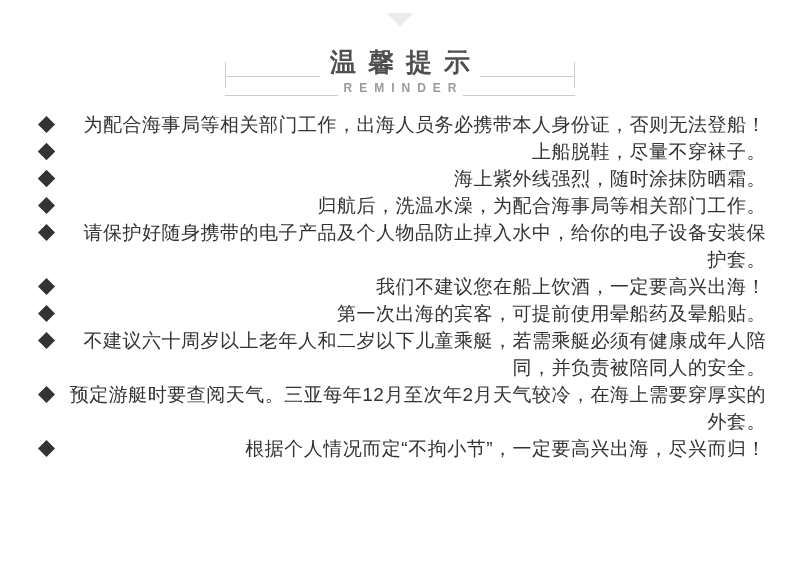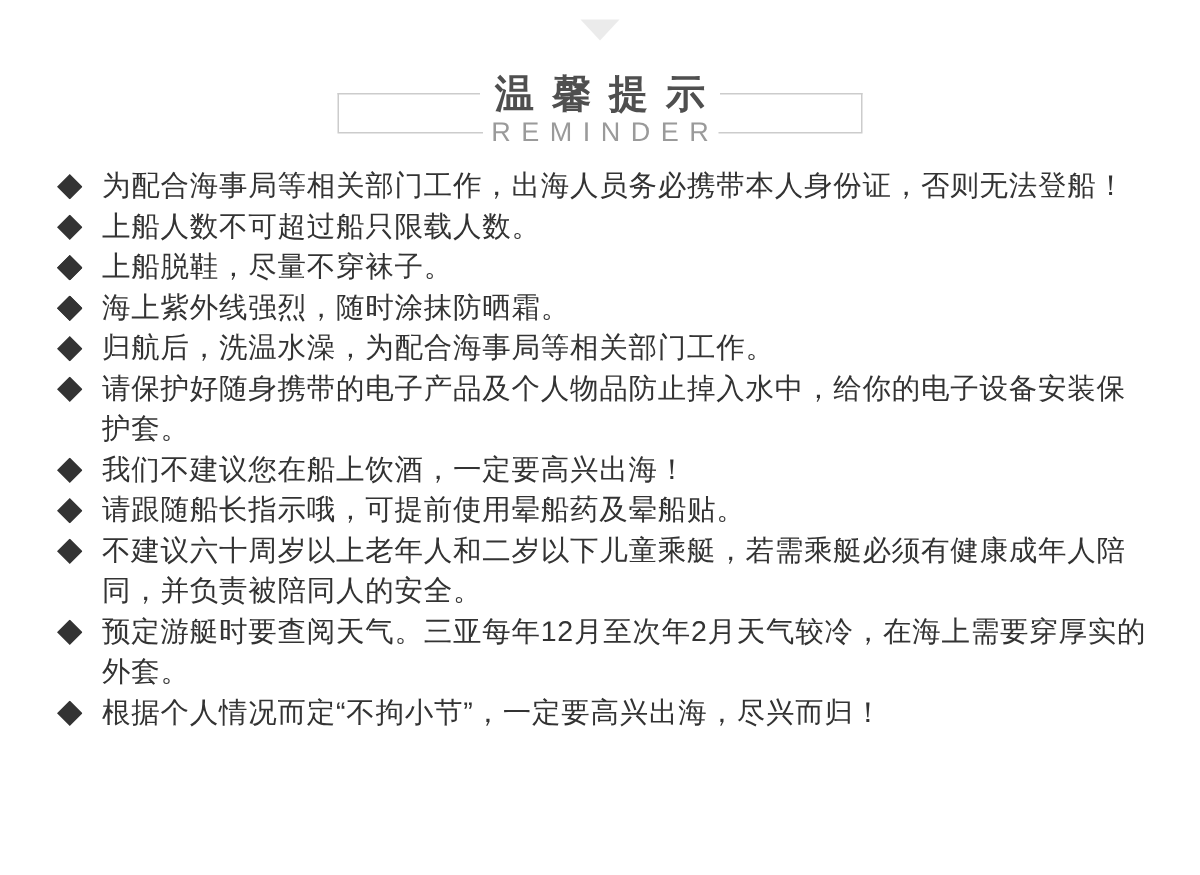--- a/index.html
+++ b/index.html
@@ -31,61 +31,63 @@
   }
 
   
   .header {
     position: relative;
     width: 350px;
     margin: 20px auto 0 auto;
   }
   .hrow {
     display: flex;
-    align-items: center;
+    align-items: flex-end;
     gap: 10px;
   }
   .hline {
     flex: 1 1 auto;
     height: 1px;
     background: var(--line);
   }
   .page-title {
     font-size: 26px;
     font-weight: bold;
     color: var(--title);
     letter-spacing: 12px;
     margin-right: -12px;
     line-height: 30px;
     white-space: nowrap;
   }
   .sub-row { margin-top: 3px; gap: 6px; }
   .page-subtitle {
-    font-size: 18px;
+    font-size: 12px;
     color: var(--subtitle);
     letter-spacing: 7px;
     margin-right: -7px;
     line-height: 16px;
     white-space: nowrap;
+    font-weight: bold;
   }
   .vline {
     position: absolute;
     width: 1px;
     background: var(--line);
     top: 15px;
     height: 26px;
   }
   .vleft { left: 0; }
   .vright { right: 0; }
 
   
   .tips {
     list-style: none;
     margin: 15px 0 0 0;
     padding: 0 34px 0 38px;
+    text-align: right;
   }
   .tips li {
     position: relative;
     padding-left: 30px;
     font-size: 19px;
     letter-spacing: 0.5px;
     line-height: 27px;
     color: var(--text);
   }
   .diamond {
@@ -120,24 +122,20 @@
     <span class="vline vright"></span>
   </div>
 
   <ul class="tips">
     <li>
       <span class="diamond"></span>
       <span>为配合海事局等相关部门工作，出海人员务必携带本人身份证，否则无法登船！</span>
     </li>
     <li>
       <span class="diamond"></span>
-      <span>上船人数不可超过船只限载人数。</span>
-    </li>
-    <li>
-      <span class="diamond"></span>
     </li>
     <li>
       <span class="diamond"></span>
       <span>上船脱鞋，尽量不穿袜子。</span>
     </li>
     <li>
       <span class="diamond"></span>
     </li>
     <li>
       <span class="diamond"></span>
@@ -150,21 +148,21 @@
     <li>
       <span class="diamond"></span>
       <span>请保护好随身携带的电子产品及个人物品防止掉入水中，给你的电子设备安装保护套。</span>
     </li>
     <li>
       <span class="diamond"></span>
       <span>我们不建议您在船上饮酒，一定要高兴出海！</span>
     </li>
     <li>
       <span class="diamond"></span>
-      <span>请跟随船长指示哦，可提前使用晕船药及晕船贴。</span>
+      <span>第一次出海的宾客，可提前使用晕船药及晕船贴。</span>
     </li>
     <li>
       <span class="diamond"></span>
       <span>不建议六十周岁以上老年人和二岁以下儿童乘艇，若需乘艇必须有健康成年人陪同，并负责被陪同人的安全。</span>
     </li>
     <li>
       <span class="diamond"></span>
       <span>预定游艇时要查阅天气。三亚每年12月至次年2月天气较冷，在海上需要穿厚实的外套。</span>
     </li>
     <li>

